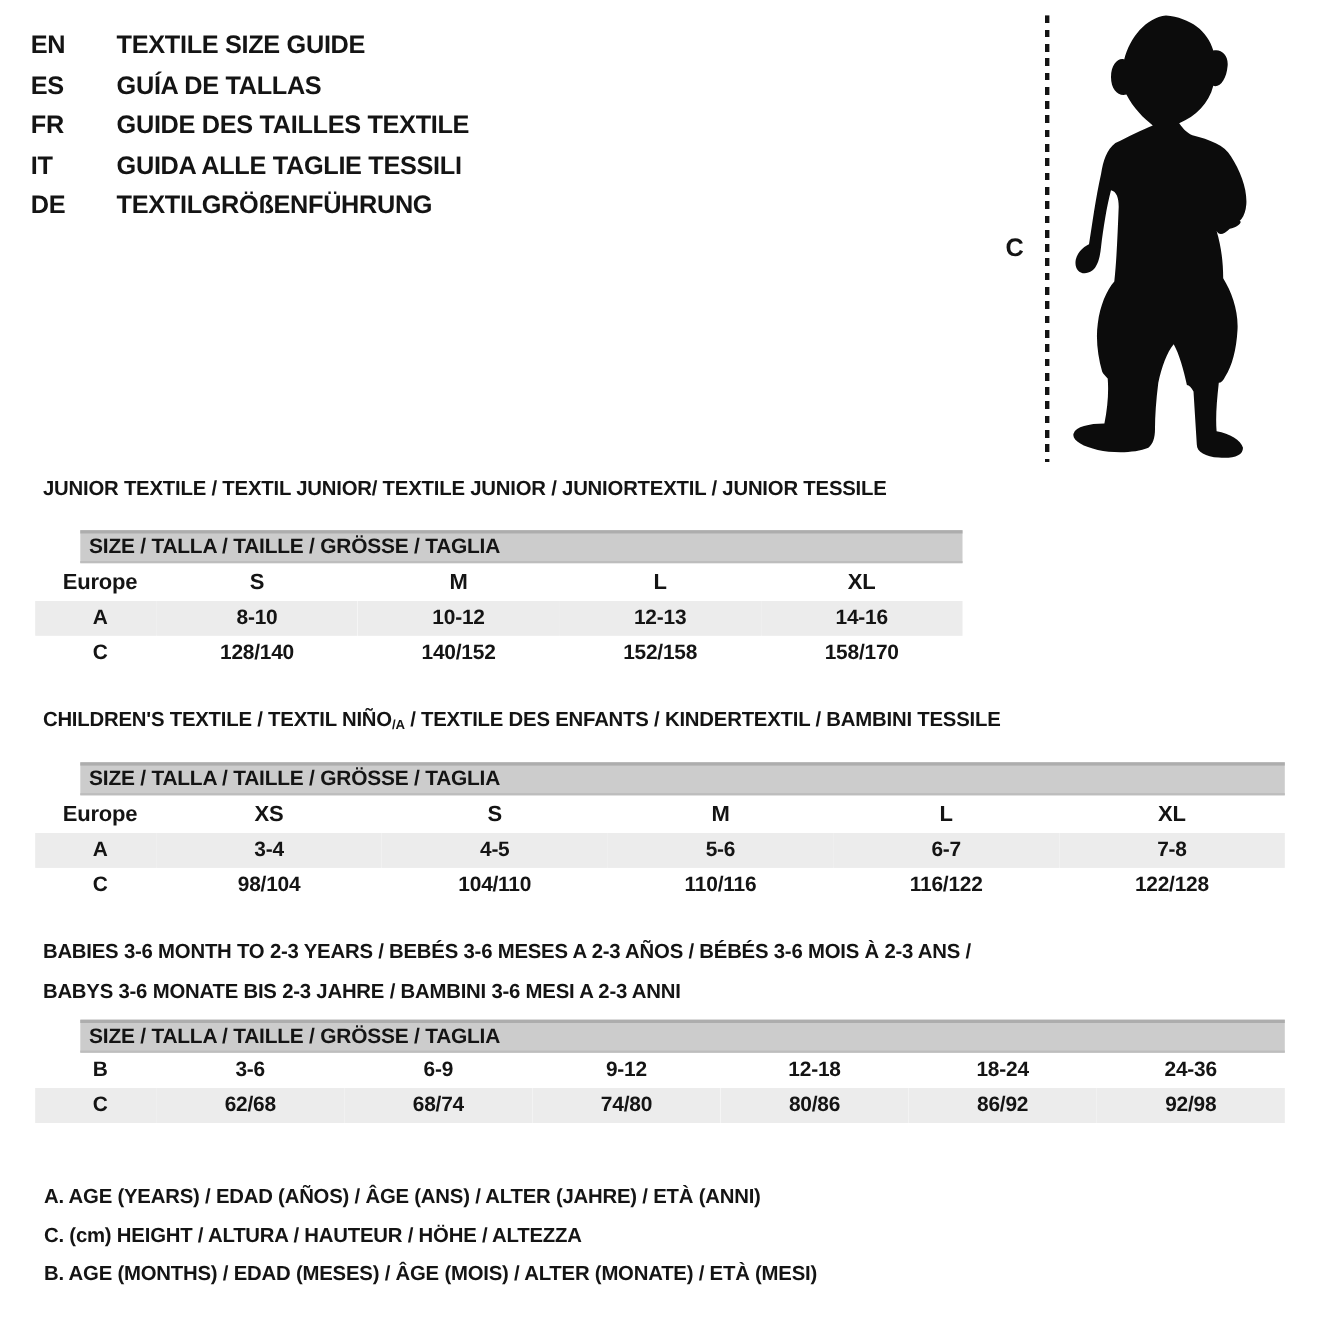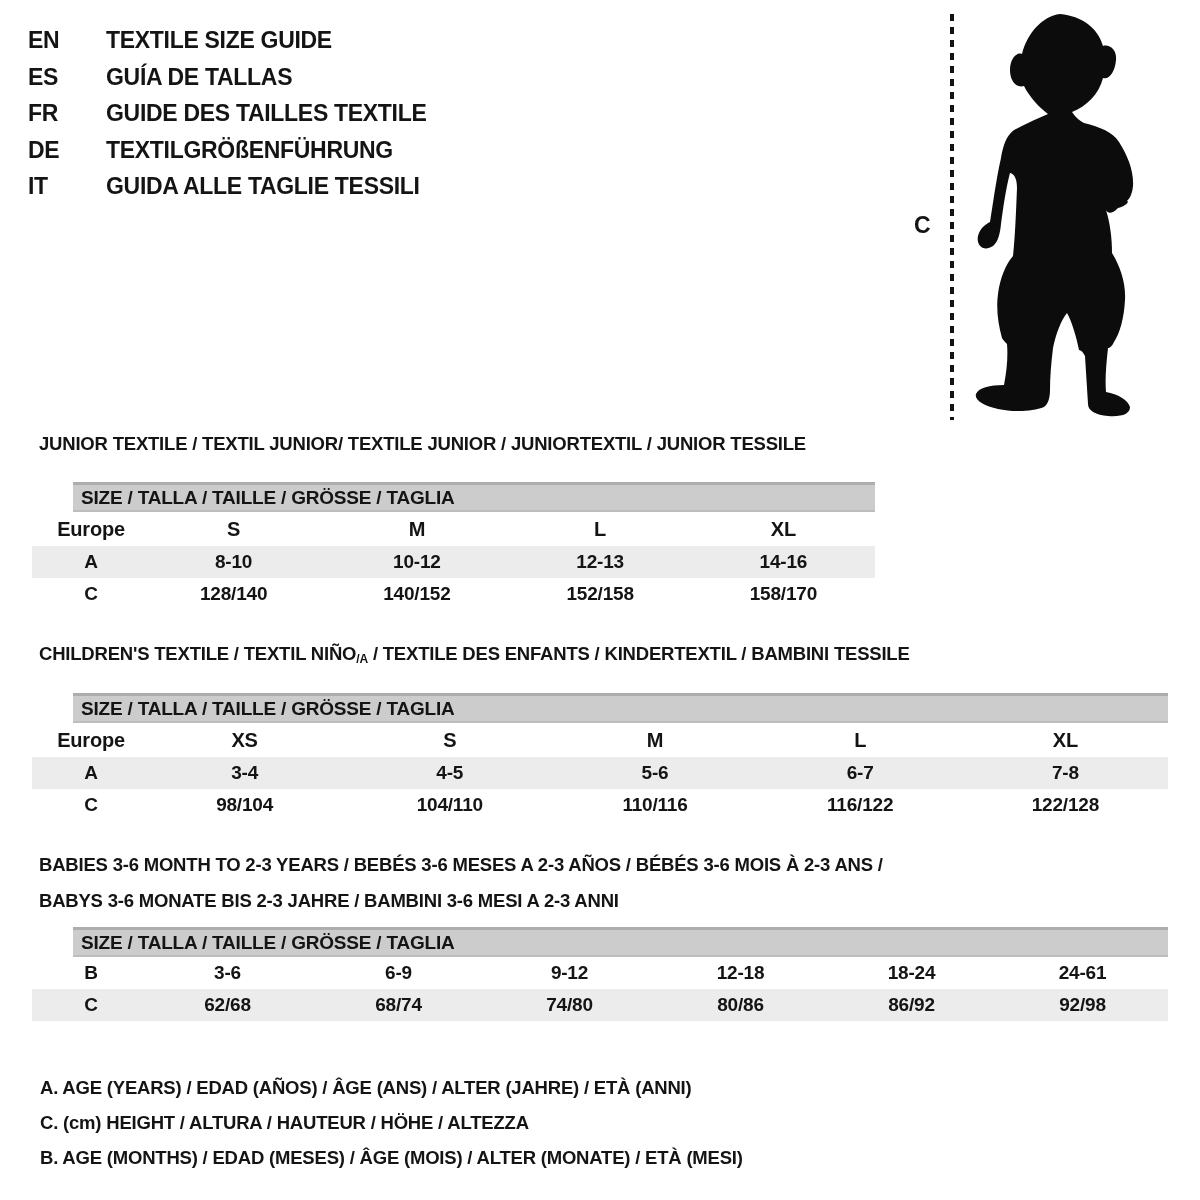--- a/index.html
+++ b/index.html
@@ -78,26 +78,26 @@
   </div>
   <div class="lang-row">
     <span class="lang-code">ES</span>
     <span class="lang-label">GUÍA DE TALLAS</span>
   </div>
   <div class="lang-row">
     <span class="lang-code">FR</span>
     <span class="lang-label">GUIDE DES TAILLES TEXTILE</span>
   </div>
   <div class="lang-row">
+    <span class="lang-code">IT</span>
+    <span class="lang-label">GUIDA ALLE TAGLIE TESSILI</span>
+  </div>
+  <div class="lang-row">
     <span class="lang-code">DE</span>
     <span class="lang-label">TEXTILGRÖßENFÜHRUNG</span>
-  </div>
-  <div class="lang-row">
-    <span class="lang-code">IT</span>
-    <span class="lang-label">GUIDA ALLE TAGLIE TESSILI</span>
   </div>
 </div>
 
 <div class="figure">
   <div class="measure-line"></div>
   <span class="measure-label">C</span>
   <svg class="toddler" width="185" height="412" viewBox="0 0 185 412" xmlns="http://www.w3.org/2000/svg">
     <path fill="#0c0c0c" d="
       M100,6
       C122,8 138,20 143,38
@@ -250,21 +250,21 @@
         <col>
       </colgroup>
     <tbody>
         <tr>
       <td class="lbl">B</td>
       <td>3-6</td>
       <td>6-9</td>
       <td>9-12</td>
       <td>12-18</td>
       <td>18-24</td>
-      <td>24-61</td>
+      <td>24-36</td>
     </tr>
     <tr class="shade">
       <td class="lbl">C</td>
       <td>62/68</td>
       <td>68/74</td>
       <td>74/80</td>
       <td>80/86</td>
       <td>86/92</td>
       <td>92/98</td>
     </tr>

